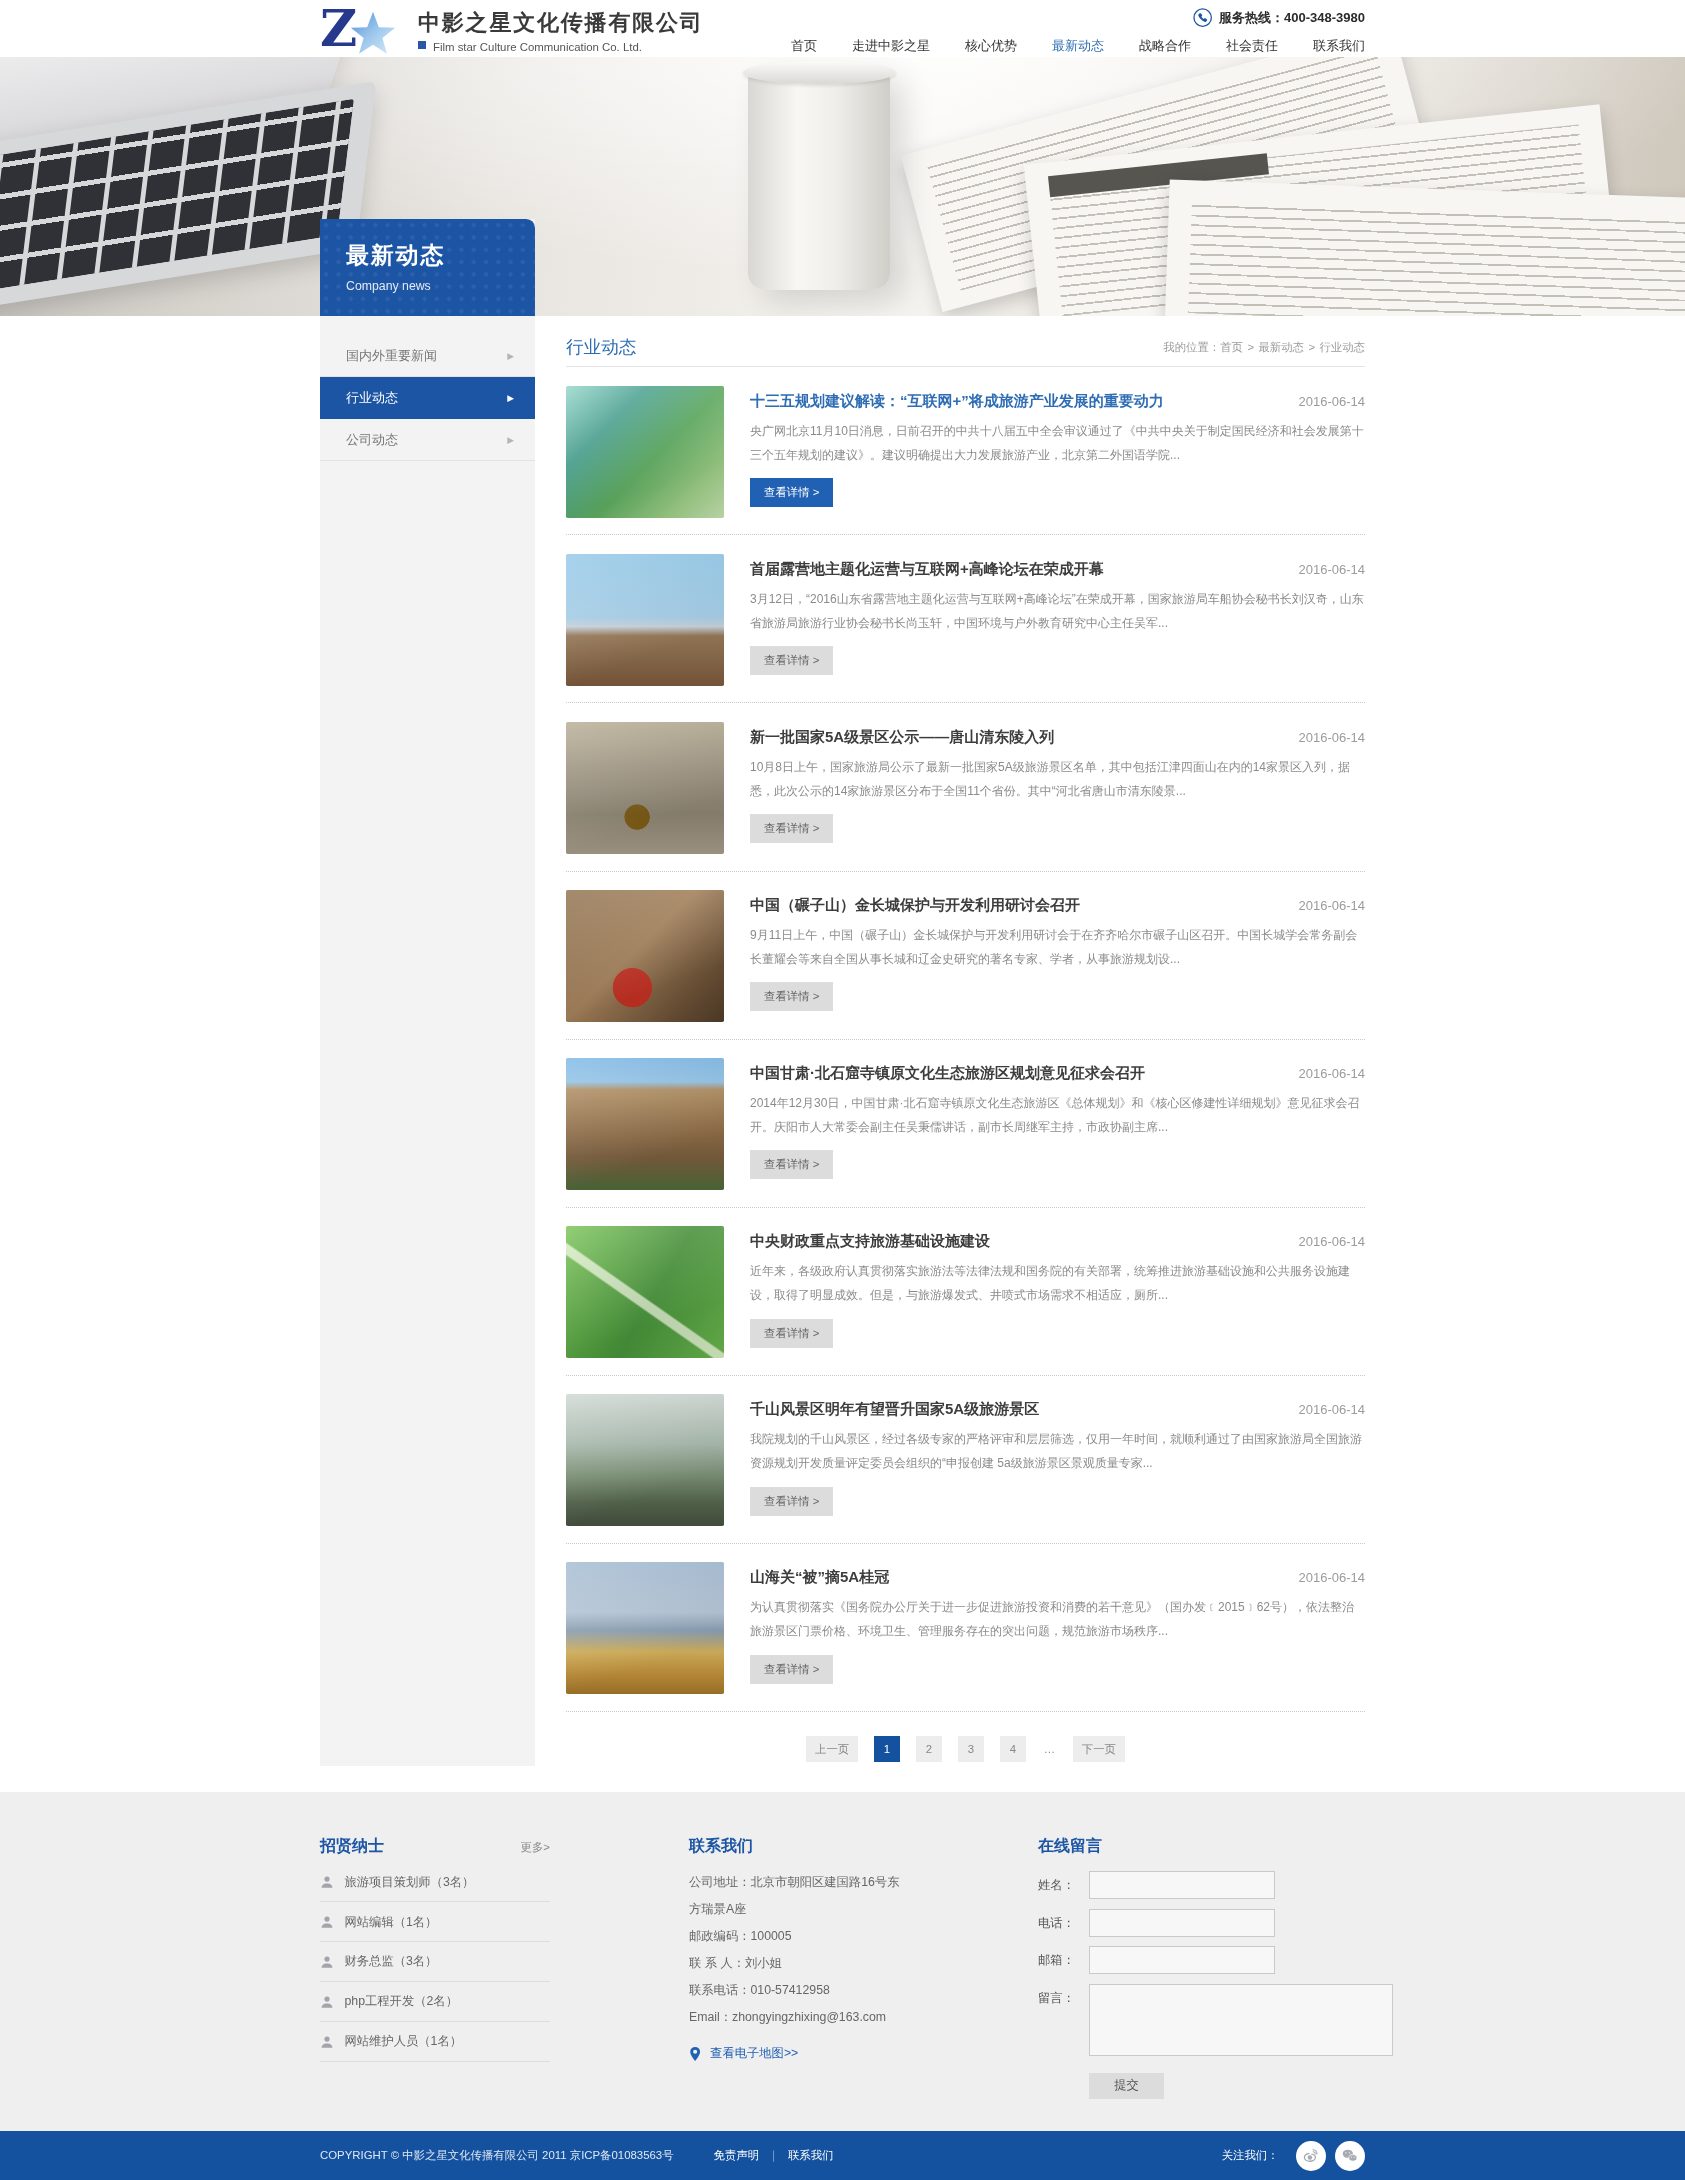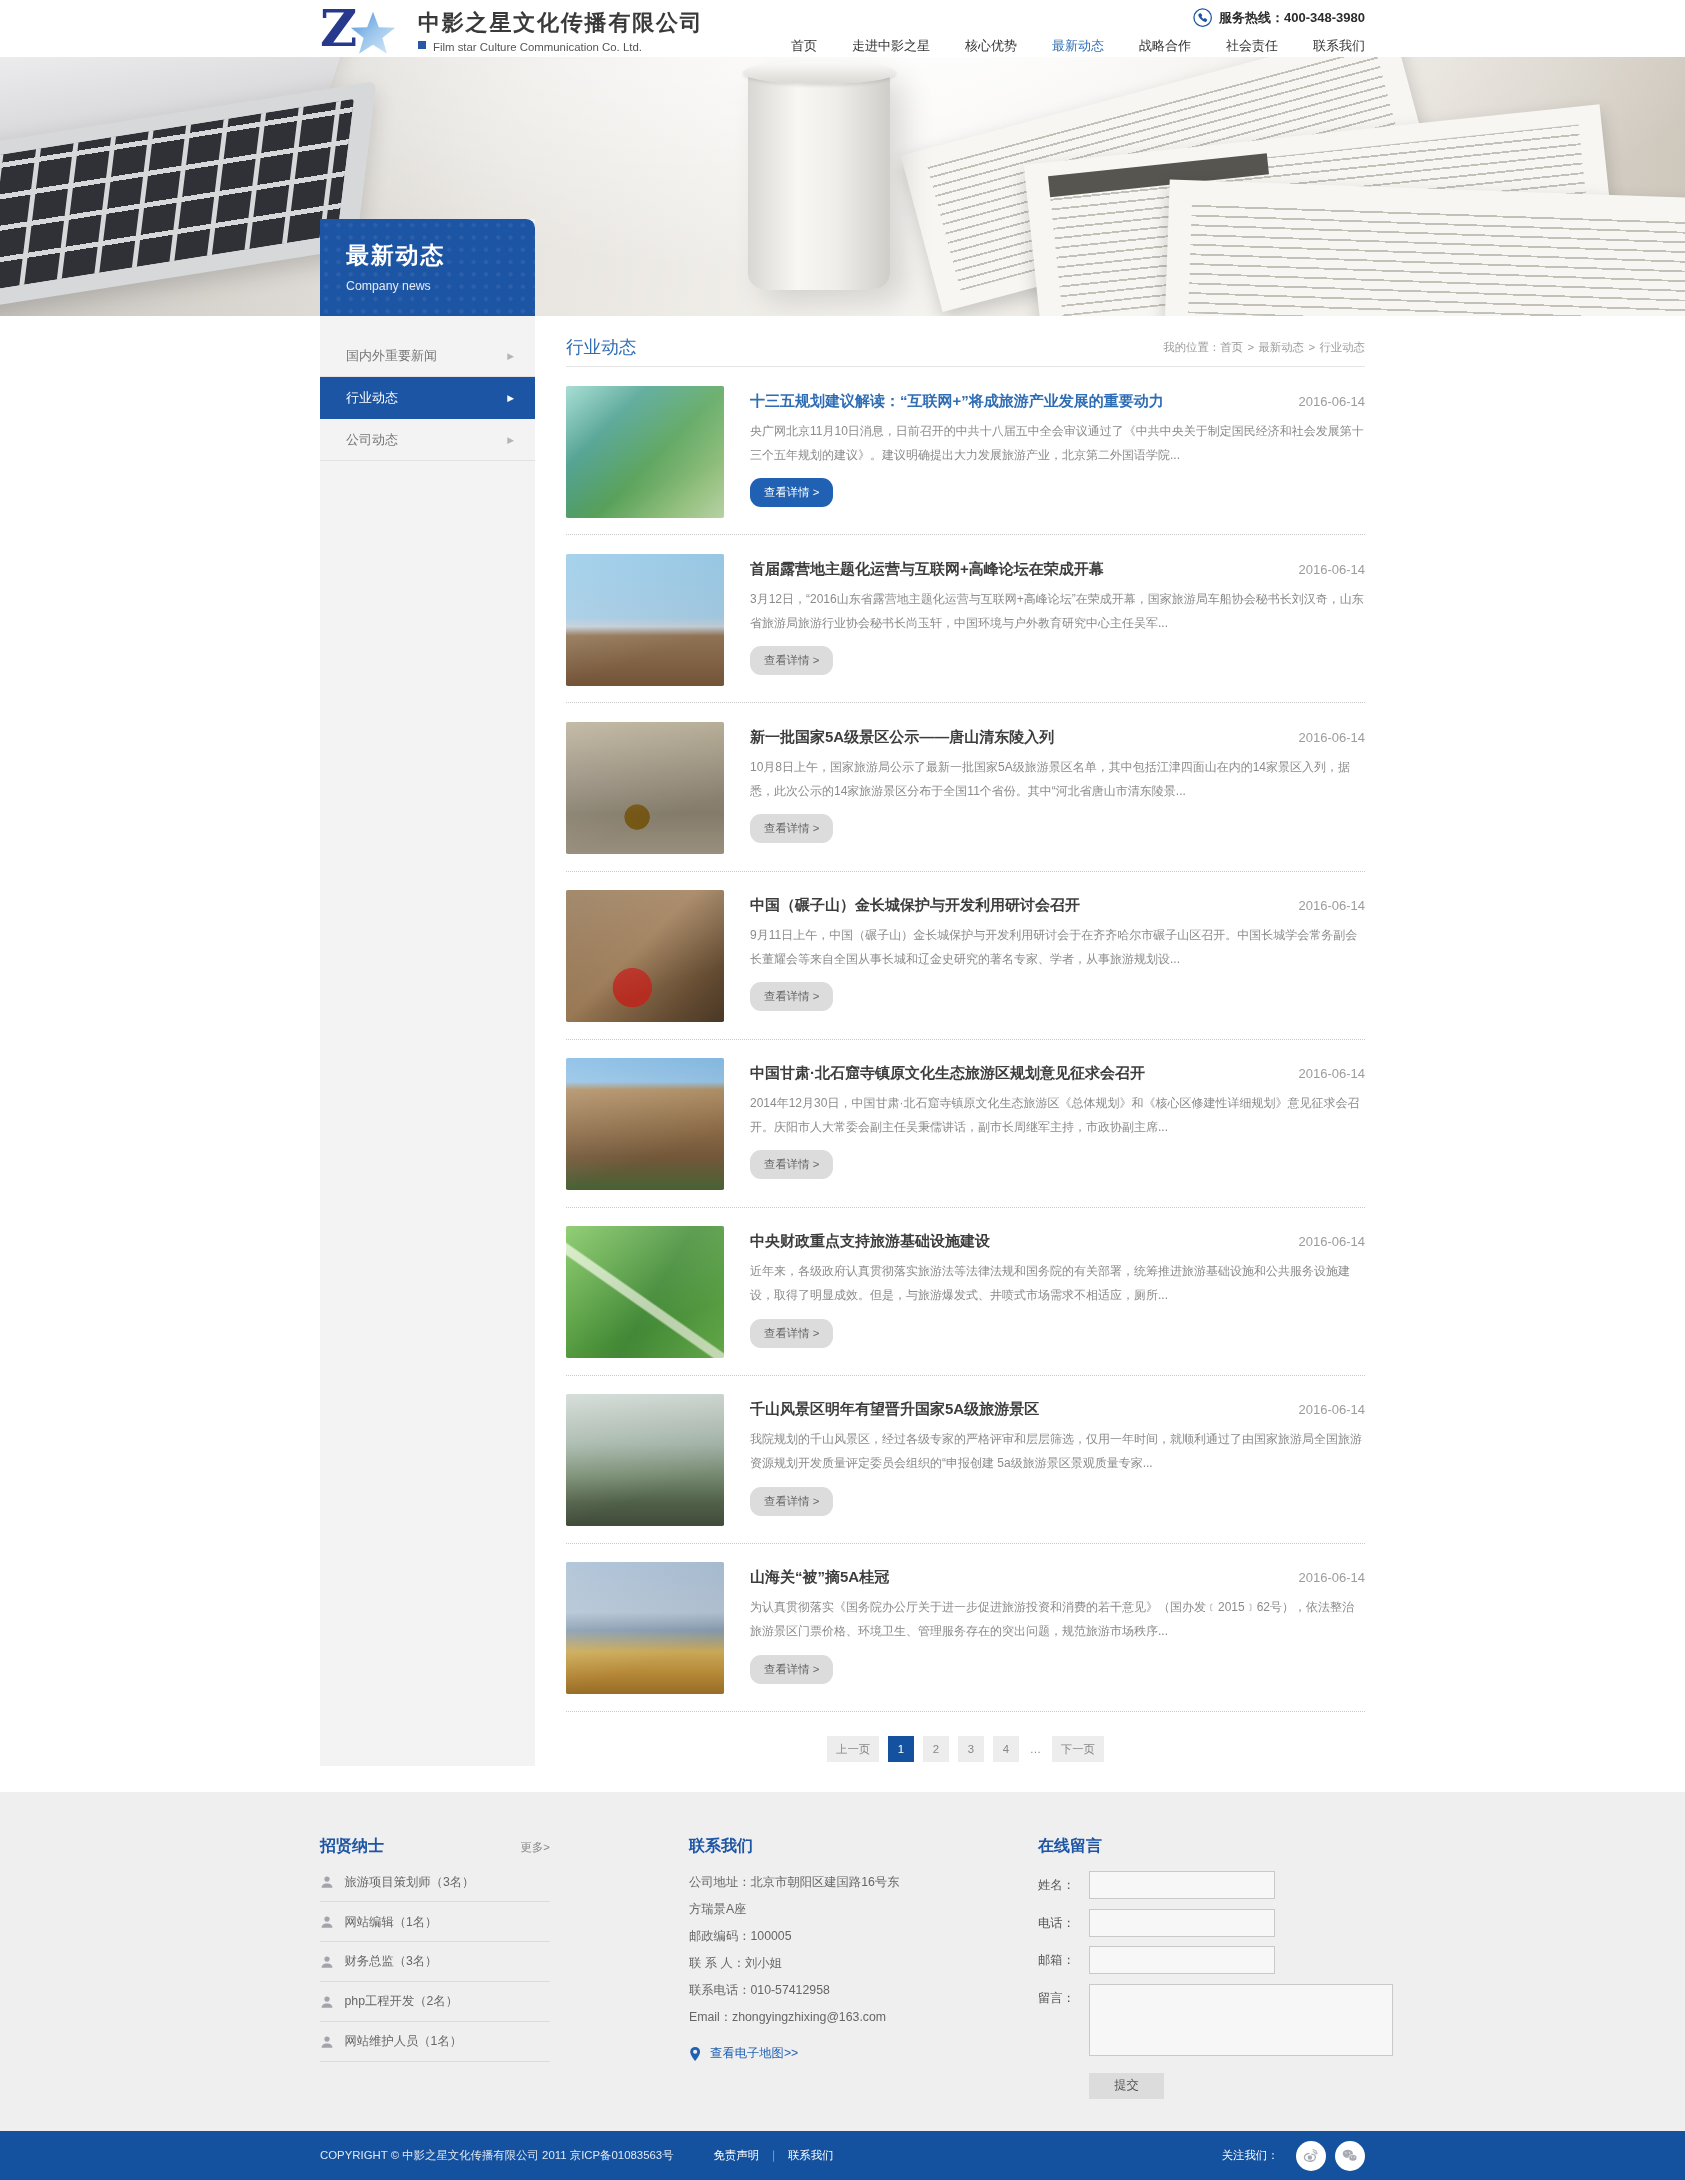--- a/index.html
+++ b/index.html
@@ -64,36 +64,36 @@
 
   
   .news-item { display:flex; padding:18.4px 0 16.7px; border-bottom:0.9px dotted #c9c9c9; }
   .news-thumb { width:158px; height:132px; flex:none; margin-right:26px; border-radius:1.8px; position:relative; overflow:hidden; }
   .news-thumb::after { content:""; position:absolute; inset:0; background:linear-gradient(160deg, rgba(255,255,255,.22), rgba(0,0,0,.08) 70%); }
   .news-body { flex:1; min-width:0; }
   .news-top { display:flex; justify-content:space-between; align-items:baseline; margin-top:6.1px; }
   .news-title { font-size:15px; font-weight:bold; color:#3d3d3d; }
   .news-date { font-size:13px; color:#9c9c9c; flex:none; margin-left:17.6px; }
   .news-desc { margin-top:8px; font-size:12px; line-height:24px; color:#8b8b8b; display:-webkit-box; -webkit-line-clamp:2; -webkit-box-orient:vertical; overflow:hidden; }
-  .detail-btn { display:inline-block; margin-top:11.4px; padding:7px 14px; font-size:11.4px; background:#dcdcdc; color:#666;border-radius:11px; }
+  .detail-btn { display:inline-block; margin-top:11.4px; padding:7px 14px; font-size:11.4px; background:#dcdcdc; color:#666; }
   .news-item.featured .news-title { color:#2e6db4; }
   .news-item.featured .detail-btn { background:#2161b3; color:#fff; }
 
   
   .thumb-0 { background:linear-gradient(135deg,#8fd4c8,#49a391 28%,#5fae62 55%,#9ecf87 80%,#c7e3b2); }
   .thumb-1 { background:linear-gradient(180deg,#8ec6e8 0%,#aad4ee 48%,#cdd9e2 55%,#9b7c5a 62%,#7d5a3c 100%); }
   .thumb-2 { background:linear-gradient(180deg,#b4a98f 0%,#9c9280 45%,#8f8673 70%,#a79c8a 100%),radial-gradient(circle at 45% 72%, #d8a92c 0 12.3px, transparent 13px); background-blend-mode:multiply; }
   .thumb-3 { background:radial-gradient(circle at 42% 74%, #c43124 0 19.3px, transparent 20px),linear-gradient(135deg,#8a6a45,#a5815a 45%,#6b5136 80%,#4f3c28); }
   .thumb-4 { background:linear-gradient(180deg,#76b4e4 0%,#8fc2e8 18%,#b08d5f 24%,#94714a 55%,#7c5f3e 75%,#4e6a3a 100%); }
   .thumb-5 { background:linear-gradient(120deg,#73c14f,#47933a 55%,#6ab54d),linear-gradient(35deg, transparent 42%, #d9dcd2 43% 47%, transparent 48%); background-blend-mode:overlay; }
   .thumb-6 { background:linear-gradient(180deg,#ccd6d0 0%,#a9bbae 38%,#7e9478 62%,#57684f 82%,#46523f 100%); }
   .thumb-7 { background:linear-gradient(180deg,#9fb8d0 0%,#b7c8da 38%,#8da3b8 52%,#d9b65e 68%,#c3923b 85%,#a4762a 100%); }
 
   
-  .pagination { display:flex; justify-content:center; align-items:center; gap:9px; margin-top:24px; padding-bottom:8.8px; }
+  .pagination { display:flex; justify-content:center; align-items:center; gap:16px; margin-top:24px; padding-bottom:8.8px; }
   .page-btn { display:inline-block; min-width:26px; height:26px; line-height:26px; padding:0 8.8px; background:#ededed; color:#888; font-size:11.4px; text-align:center; }
   .page-btn.active { background:#14519e; color:#fff; }
   .page-btn.plain { background:transparent; padding:0 1.8px; min-width:0; }
 
   
   .site-footer { background:#efefef; height:339px; }
   .site-footer .container { display:flex; padding-top:44px; }
   .f-title { font-size:16px; font-weight:bold; color:#1d55a5; }
   .f-col-jobs { width:230px; flex:none; }
   .jobs-head { display:flex; justify-content:space-between; align-items:baseline; }

